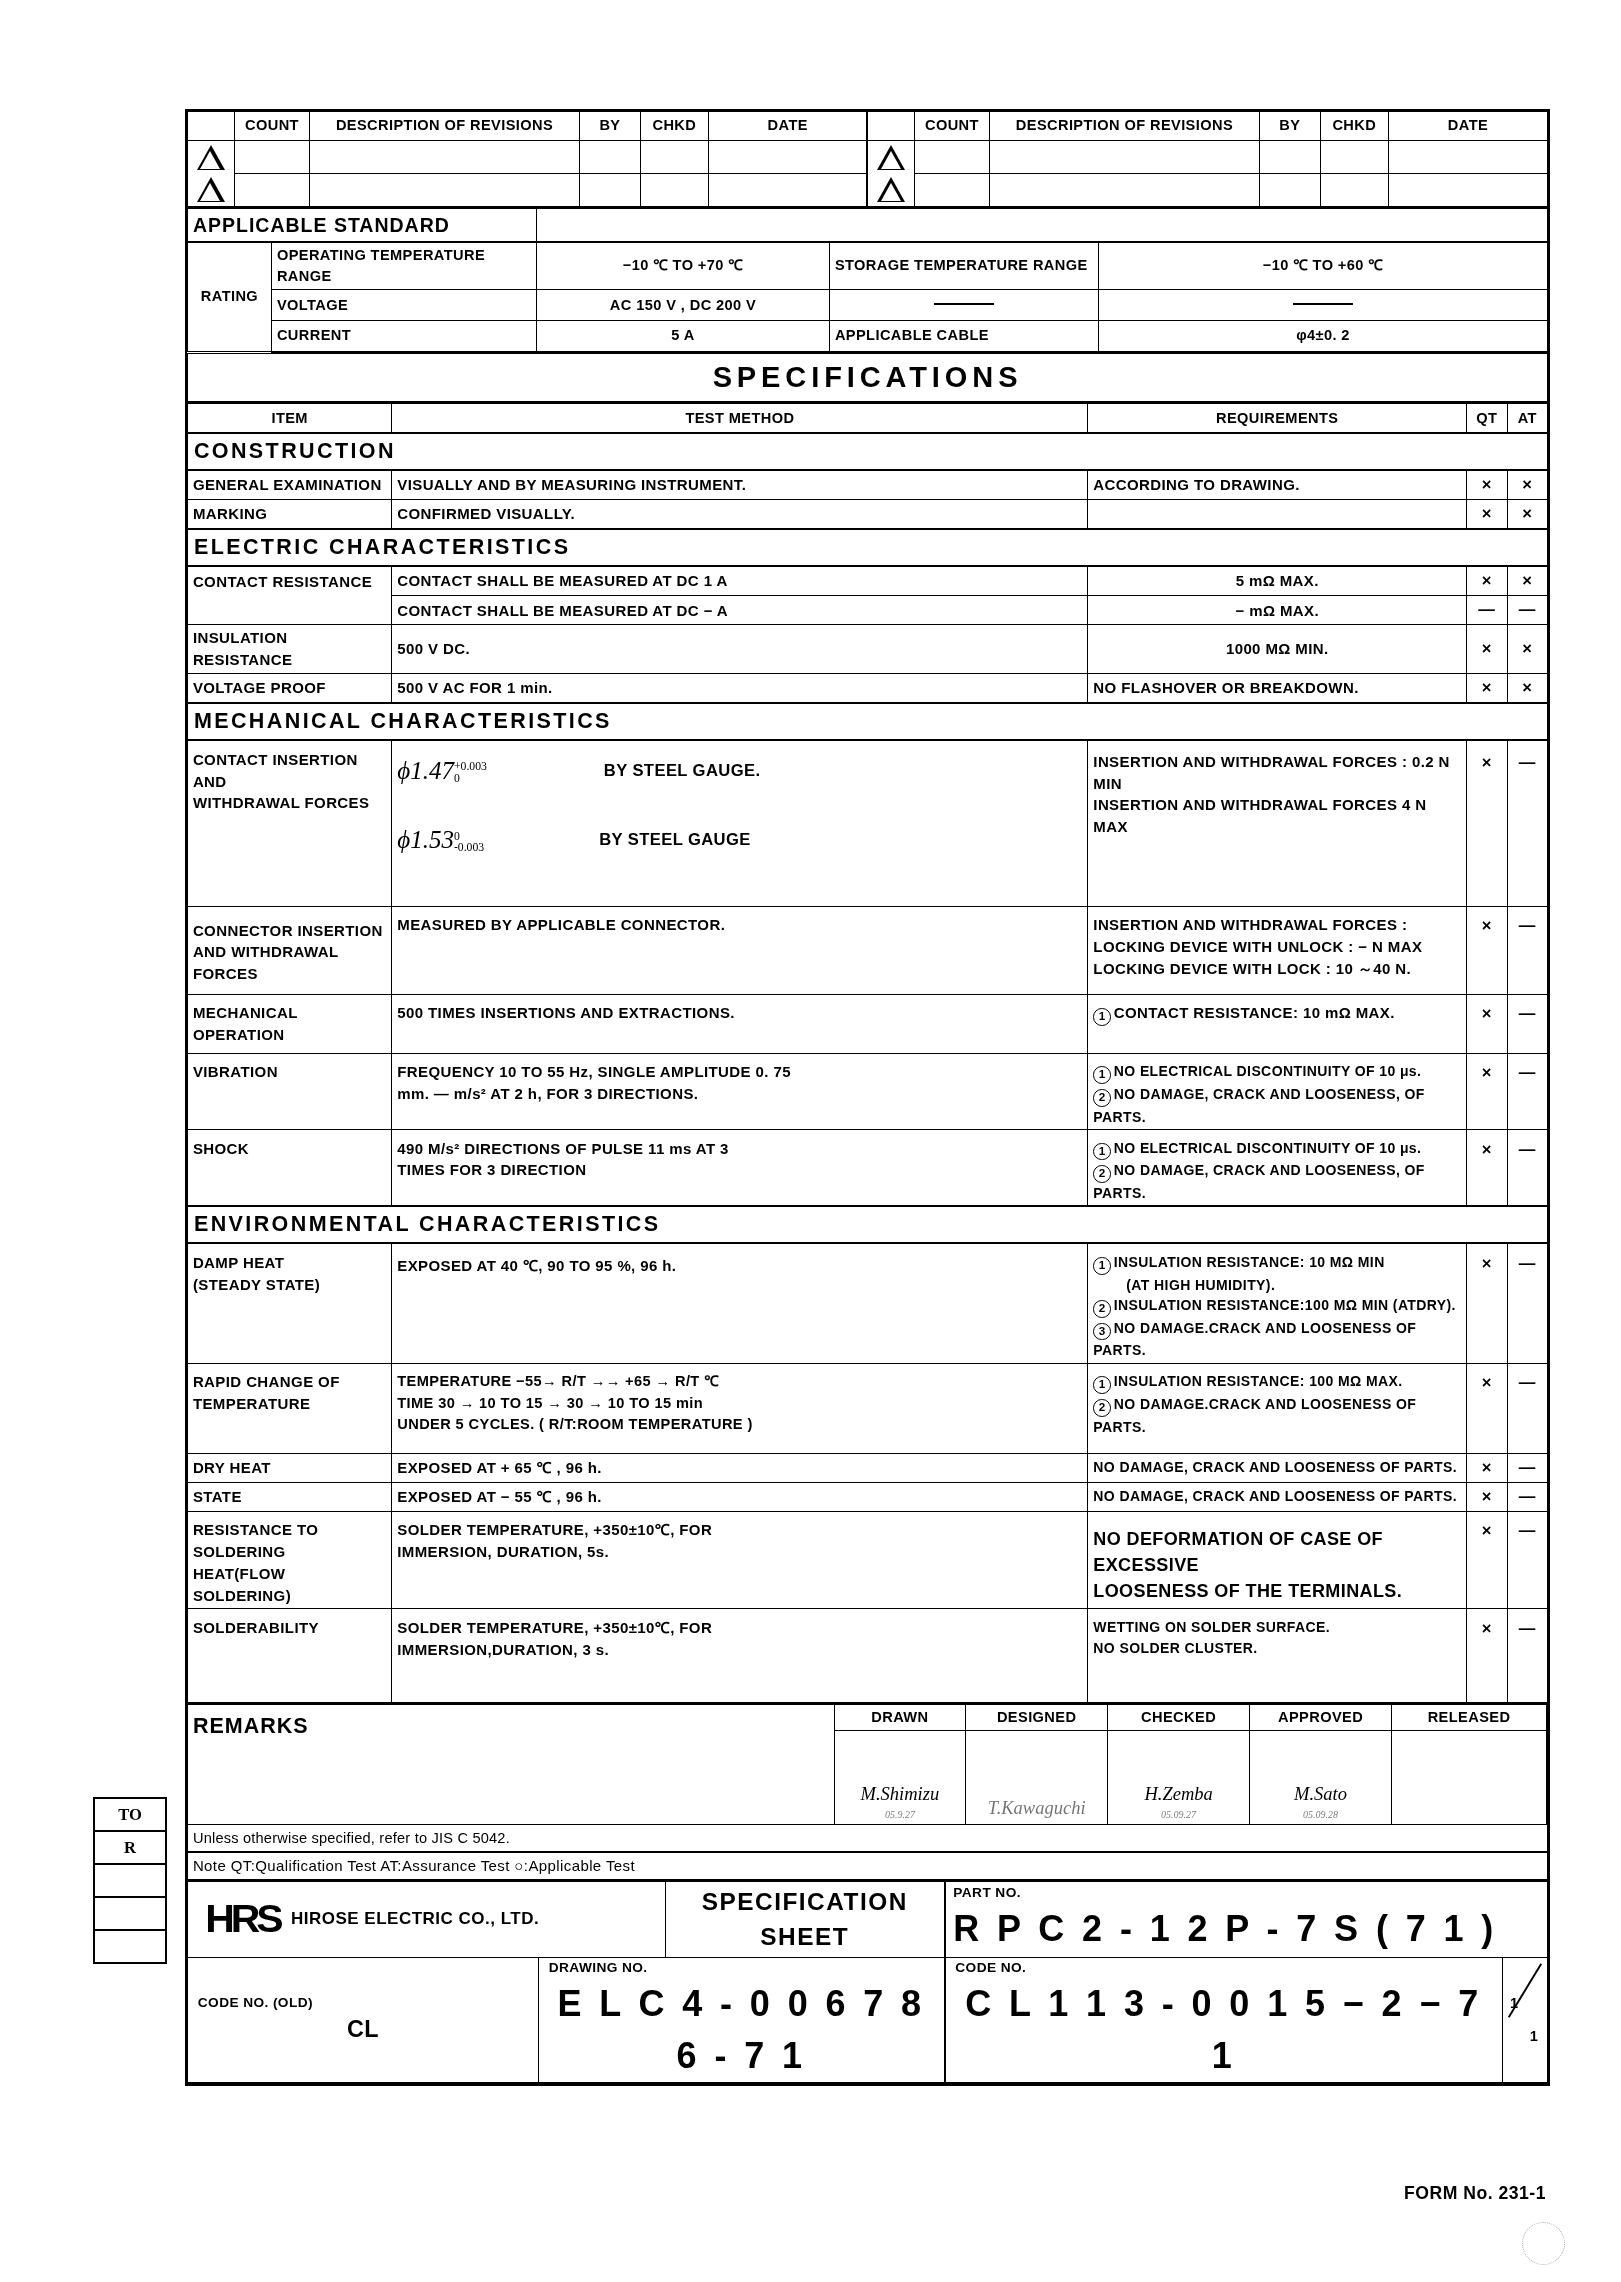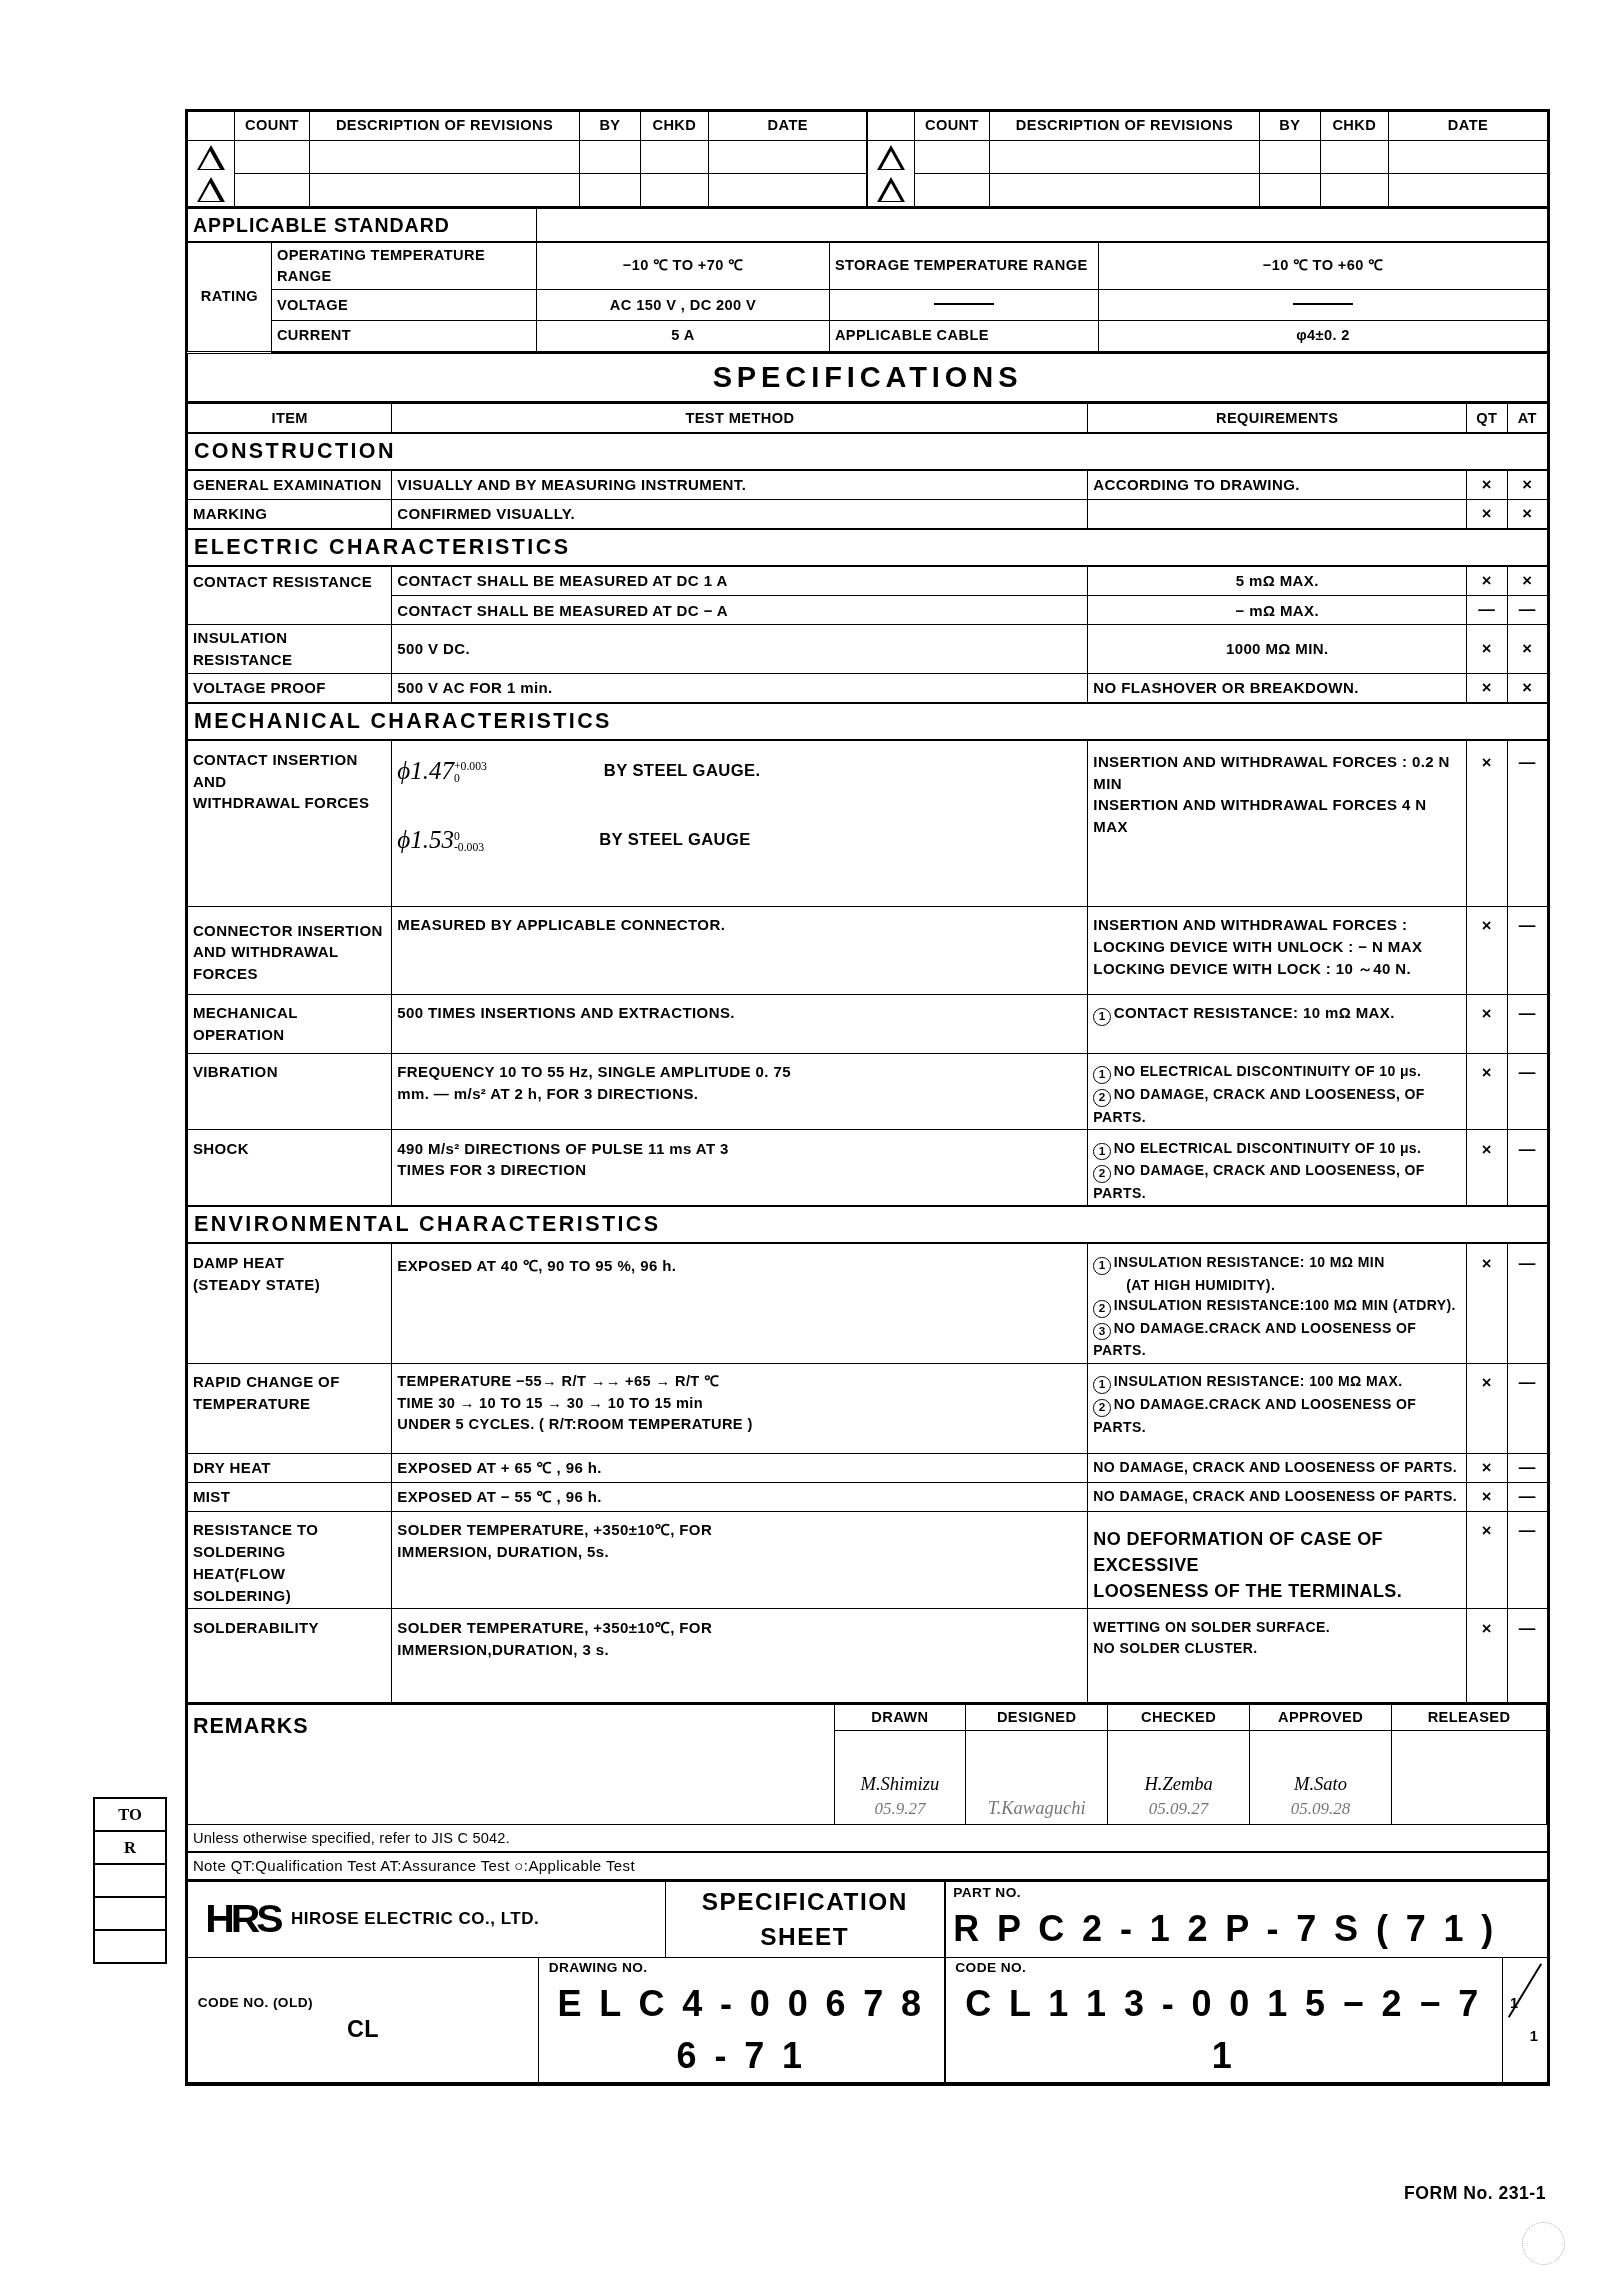--- a/index.html
+++ b/index.html
@@ -145,21 +145,21 @@
   .sig-box { height: 94px; vertical-align: bottom; }
   .hand {
     font-family: "Liberation Serif", serif;
     font-style: italic;
     font-size: 18.5px;
     font-weight: 400;
     letter-spacing: 0;
     display: block;
     text-align: center;
   }
-  .hand.small { font-size: 17px; }
+  .hand.small { font-size: 10px; }
   .hand.faint { opacity: .55; }
 
   .unless { font-size: 14.6px; font-weight: 400; letter-spacing: 0.2px;}
   .note { font-size: 15px; font-weight: 400; }
 
   .logo {
     font-family: "Liberation Sans", sans-serif;
     font-weight: 900;
     font-size: 39px;
     letter-spacing: -3.9px;
@@ -505,21 +505,21 @@
         <td class="mark" style="vertical-align:top;padding-top:7.8px">—</td>
       </tr>
       <tr>
         <td class="lft">DRY HEAT</td>
         <td colspan="2" class="lft">EXPOSED AT + 65 ℃ ,  96 h.</td>
         <td class="lft" style="font-size:14px">NO DAMAGE, CRACK AND LOOSENESS OF PARTS.</td>
         <td class="mark">×</td>
         <td class="mark">—</td>
       </tr>
       <tr>
-        <td class="lft">MIST</td>
+        <td class="lft">STATE</td>
         <td colspan="2" class="lft">EXPOSED AT − 55 ℃ ,  96 h.</td>
         <td class="lft" style="font-size:14px">NO DAMAGE, CRACK AND LOOSENESS OF PARTS.</td>
         <td class="mark">×</td>
         <td class="mark">—</td>
       </tr>
       <tr>
         <td class="lft cellwrap" style="vertical-align:top;padding-top:7.8px;height:90px">RESISTANCE TO SOLDERING
   HEAT(FLOW SOLDERING)</td>
         <td colspan="2" class="lft cellwrap" style="vertical-align:top;padding-top:7.8px">SOLDER TEMPERATURE, +350±10℃, FOR
 IMMERSION, DURATION,   5s.</td>

